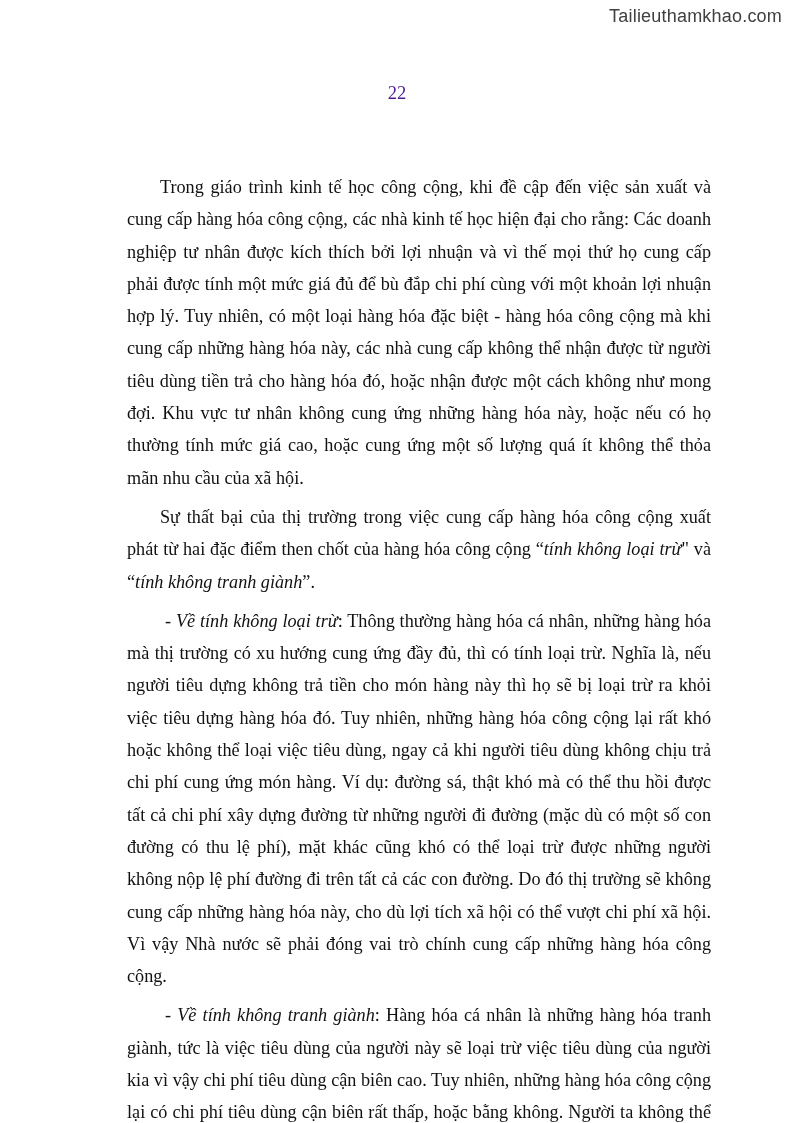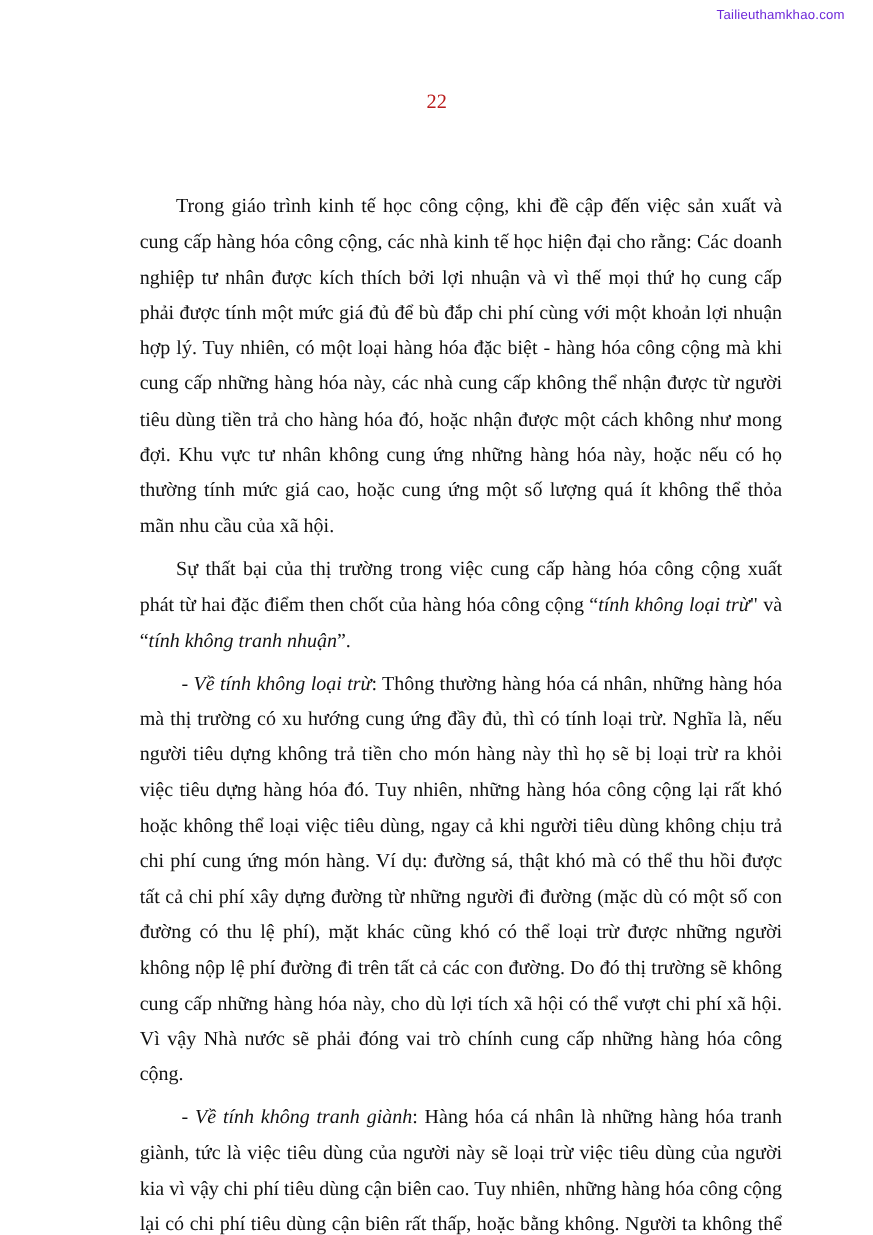--- a/index.html
+++ b/index.html
@@ -1,24 +1,24 @@
 <!DOCTYPE html>
 <html><head>
 <meta charset="utf-8">
 <style>
   html, body { margin: 0; padding: 0; background: #ffffff; }
   body { width: 794px; height: 1123px; position: relative; overflow: hidden; }
   .watermark {
-    position: absolute; top: 6px; right: 26px;
-    font-family: "Liberation Sans", sans-serif; font-size: 12px;
-    color: #6d28d9; letter-spacing: 0.2px;
+    position: absolute; top: 6px; right: 12px;
+    font-family: "Liberation Sans", sans-serif; font-size: 18px;
+    color: #404040; letter-spacing: 0.2px;
   }
   .page-number {
     position: absolute; top: 83px; left: 0; width: 794px; text-align: center;
-    font-family: "Liberation Serif", serif; font-size: 18.5px; color: #b91c1c;
+    font-family: "Liberation Serif", serif; font-size: 18.5px; color: #4c1d95;
   }
   .body-text {
     position: absolute; top: 125px; left: 127px; width: 584px;
     font-family: "Liberation Serif", serif; font-size: 18.2px; line-height: 32.3px;
     color: #111; text-align: justify; margin-top: 46px;
   }
   .para { margin: 0 0 7px 0; text-indent: 33px; }
   .para.dash { text-indent: 38px; }
   .para.last { margin-bottom: 0; }
   em { }
@@ -26,18 +26,18 @@
 </head>
 <body>
 
 <div class="watermark">Tailieuthamkhao.com</div>
 
 <div class="page-number">22</div>
 
 <div class="body-text">
   <p class="para"><span>Trong giáo trình kinh tế học công cộng, khi đề cập đến việc sản xuất và cung cấp hàng hóa công cộng, các nhà kinh tế học hiện đại cho rằng: Các doanh nghiệp tư nhân được kích thích bởi lợi nhuận và vì thế mọi thứ họ cung cấp phải được tính một mức giá đủ để bù đắp chi phí cùng với một khoản lợi nhuận hợp lý. Tuy nhiên, có một loại hàng hóa đặc biệt - hàng hóa công cộng mà khi cung cấp những hàng hóa này, các nhà cung cấp không thể nhận được từ người tiêu dùng tiền trả cho hàng hóa đó, hoặc nhận được một cách không như mong đợi. Khu vực tư nhân không cung ứng những hàng hóa này, hoặc nếu có họ thường tính mức giá cao, hoặc cung ứng một số lượng quá ít không thể thỏa mãn nhu cầu của xã hội.</span></p>
 
-  <p class="para"><span>Sự thất bại của thị trường trong việc cung cấp hàng hóa công cộng xuất phát từ hai đặc điểm then chốt của hàng hóa công cộng “</span><em>tính không loại trừ</em><span>" và “</span><em>tính không tranh nhuận</em><span>”.</span></p>
+  <p class="para"><span>Sự thất bại của thị trường trong việc cung cấp hàng hóa công cộng xuất phát từ hai đặc điểm then chốt của hàng hóa công cộng “</span><em>tính không loại trừ</em><span>" và “</span><em>tính không tranh giành</em><span>”.</span></p>
 
   <p class="para dash"><span>- </span><em>Về tính không loại trừ</em><span>: Thông thường hàng hóa cá nhân, những hàng hóa mà thị trường có xu hướng cung ứng đầy đủ, thì có tính loại trừ. Nghĩa là, nếu người tiêu dựng không trả tiền cho món hàng này thì họ sẽ bị loại trừ ra khỏi việc tiêu dựng hàng hóa đó. Tuy nhiên, những hàng hóa công cộng lại rất khó hoặc không thể loại việc tiêu dùng, ngay cả khi người tiêu dùng không chịu trả chi phí cung ứng món hàng. Ví dụ: đường sá, thật khó mà có thể thu hồi được tất cả chi phí xây dựng đường từ những người đi đường (mặc dù có một số con đường có thu lệ phí), mặt khác cũng khó có thể loại trừ được những người không nộp lệ phí đường đi trên tất cả các con đường. Do đó thị trường sẽ không cung cấp những hàng hóa này, cho dù lợi tích xã hội có thể vượt chi phí xã hội. Vì vậy Nhà nước sẽ phải đóng vai trò chính cung cấp những hàng hóa công cộng.</span></p>
 
   <p class="para dash last"><span>- </span><em>Về tính không tranh giành</em><span>: Hàng hóa cá nhân là những hàng hóa tranh giành, tức là việc tiêu dùng của người này sẽ loại trừ việc tiêu dùng của người kia vì vậy chi phí tiêu dùng cận biên cao. Tuy nhiên, những hàng hóa công cộng lại có chi phí tiêu dùng cận biên rất thấp, hoặc bằng không. Người ta không thể trông mong thị</span></p>
 </div>
 
 </body></html>

